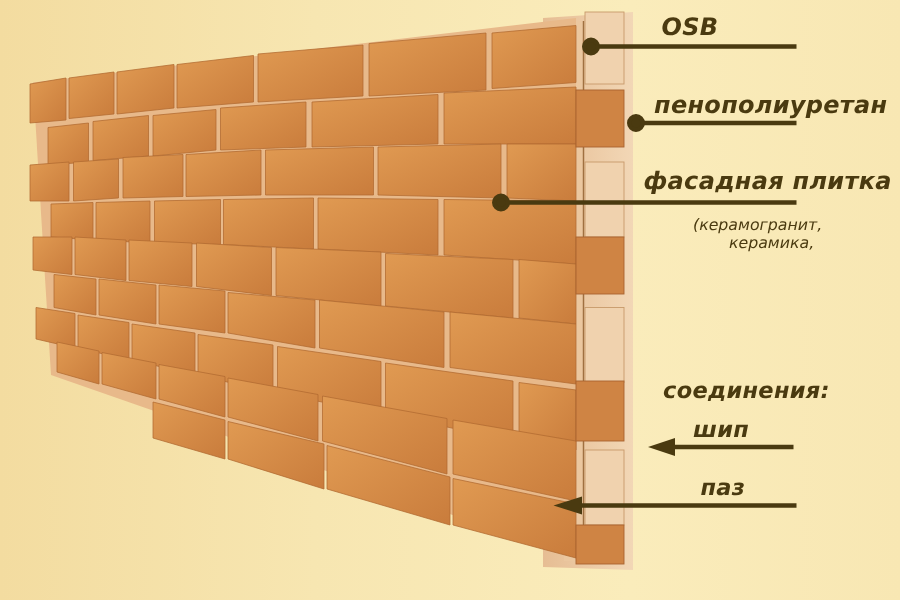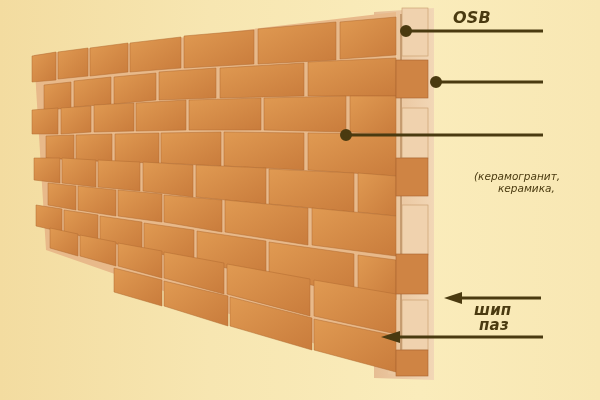--- a/index.html
+++ b/index.html
@@ -1,28 +1,28 @@
 <!DOCTYPE html>
 <html><head>
   <meta charset="utf-8">
   <style>
     html, body { margin: 0; padding: 0; }
     body {
       width: 600px; height: 400px; overflow: hidden; position: relative;
       background: linear-gradient(90deg, #f3dca0 0%, #f7e6b1 35%, #faecbb 70%, #f8e7b3 100%);
       font-family: "DejaVu Sans", sans-serif;
     }
-    .stage { position: absolute; left: 16px; top: 0; width: 556px; height: 400px; }
+    .stage { position: absolute; left: 4px; top: 0; width: 556px; height: 400px; }
     .label {
       position: absolute; color: #4a3a10; font-style: italic; font-weight: bold;
       white-space: nowrap; letter-spacing: 0.2px;
     }
     .sub {
       position: absolute; color: #4a3a10; font-style: italic; font-size: 10.5px;
-      text-align: left; line-height: 12px; white-space: nowrap; margin-top: 26px;
+      text-align: left; line-height: 12px; white-space: nowrap;
     }
   </style>
 </head>
 <body>
 
 <div class="stage">
   <svg width="600" height="400" viewBox="0 0 600 400" style="position:absolute;left:0;top:0;">
     <defs>
       <linearGradient id="brickG" x1="0" y1="0" x2="1" y2="1">
         <stop offset="0" stop-color="#e09a52"></stop>
@@ -129,17 +129,20 @@
       <line x1="330" y1="135" x2="527" y2="135"></line>
       <circle cx="330" cy="135" r="4.5"></circle>
       <line x1="440" y1="298" x2="525" y2="298"></line>
       <polygon points="428,298 446,292 446,304" stroke="none"></polygon>
       <line x1="380" y1="337" x2="527" y2="337"></line>
       <polygon points="365,337 384,331 384,343" stroke="none"></polygon>
     </g>
   </svg>
 
   <div class="label" style="left:437px; top:8px; font-size:16px;">OSB</div>
+  <div class="label" style="left:432px; top:60px; font-size:16px;">пенополиуретан</div>
+  <div class="label" style="left:425px; top:111px; font-size:16px;">фасадная плитка</div>
   <div class="sub" style="left:458px; top:144px;">(керамогранит,</div>
   <div class="sub" style="left:482px; top:156px;">керамика,</div>
-  <div class="label" style="left:458px; top:277px; font-size:15px;margin-top:24px;">шип</div>
+  <div class="label" style="left:438px; top:253px; font-size:15px; line-height:15px;">соединения:</div>
+  <div class="label" style="left:458px; top:277px; font-size:15px;">шип</div>
   <div class="label" style="left:463px; top:316px; font-size:15px;">паз</div>
 </div>
 
 </body></html>

